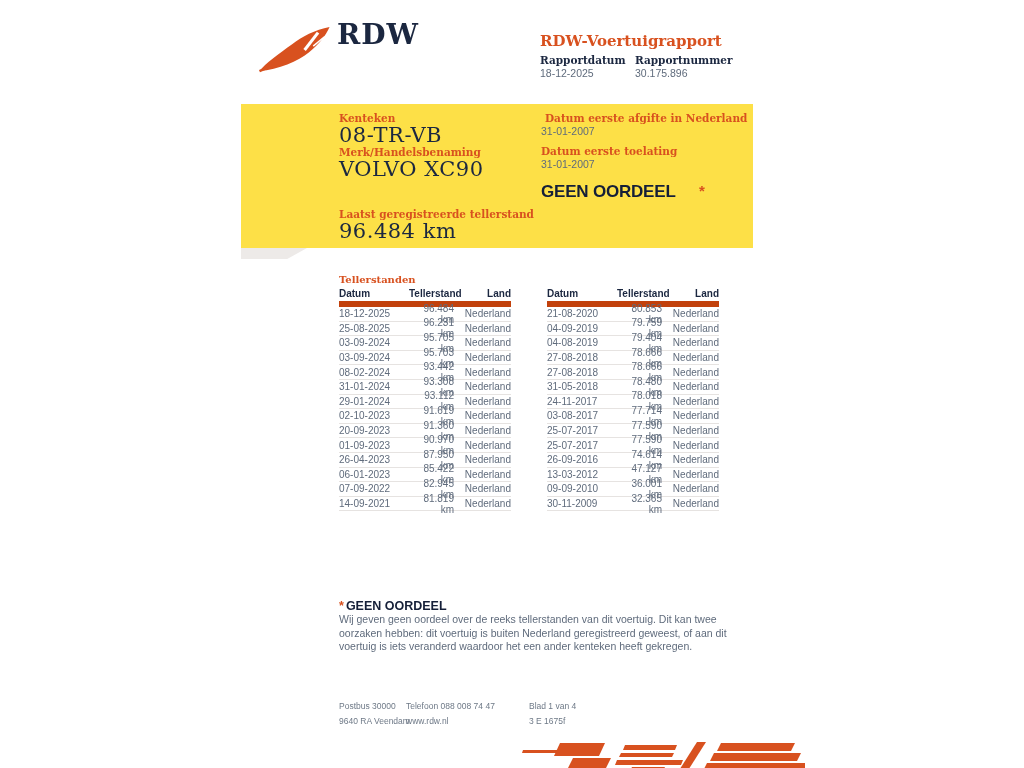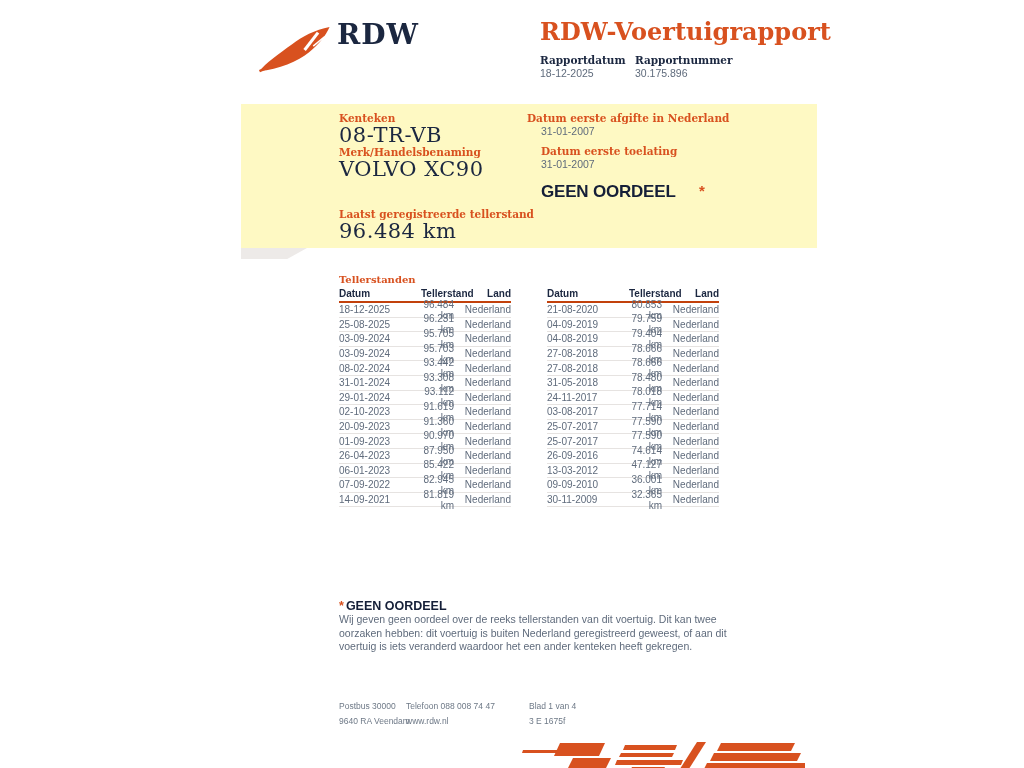--- a/index.html
+++ b/index.html
@@ -5,48 +5,48 @@
   html,body{margin:0;padding:0;}
   body{width:1024px;height:768px;overflow:hidden;background:#ffffff;
        font-family:"Liberation Sans", sans-serif;}
   .page{position:relative;width:1024px;height:768px;background:#ffffff;overflow:hidden;padding-left:20px;}
 
   
   .logo-feather{position:absolute;left:256px;top:25px;width:78px;height:48px;}
   .logo-word{position:absolute;left:337px;top:18px;
              font-family:"DejaVu Serif", serif;font-size:28px;font-weight:600;
              color:#1B2740;letter-spacing:1px;}
-  .doc-title{position:absolute;left:540px;top:17px;
-             font-family:"DejaVu Serif", serif;font-size:24px;font-weight:600;
+  .doc-title{position:absolute;left:540px;top:32px;
+             font-family:"DejaVu Serif", serif;font-size:15px;font-weight:600;
              color:#D8511F;}
   .meta-label{position:absolute;top:54px;font-family:"DejaVu Serif", serif;
               font-size:10.5px;font-weight:700;color:#1B2740;}
   .meta-value{position:absolute;top:67px;font-size:10.5px;color:#5F6B7C;}
   .mx1{left:540px}.mx2{left:635px}
 
   
-  .card{position:absolute;left:241px;top:104px;width:576px;height:144px;background:#fef9c3;}
+  .card{position:absolute;left:241px;top:104px;width:512px;height:144px;background:#fde047;}
   .card-tail{position:absolute;left:241px;top:248px;width:66px;height:11px;background:#EDEAE8;
              clip-path:polygon(0 0,100% 0,70% 100%,0 100%);}
   .fld-label{position:absolute;font-family:"DejaVu Serif", serif;font-size:10.5px;
              font-weight:700;color:#D8511F;}
   .fld-big{position:absolute;font-family:"DejaVu Serif", serif;font-size:21px;
            color:#1B2740;letter-spacing:0.5px;}
   .fld-small{position:absolute;font-size:10.5px;color:#5F6B7C;}
   .verdict{position:absolute;left:300px;top:78px;font-size:17px;font-weight:800;
            color:#151F38;letter-spacing:-0.2px;}
   .verdict-star{position:absolute;left:458px;top:78px;font-size:15px;font-weight:700;color:#D8511F;}
 
   
   .ts-title{position:absolute;left:339px;top:274px;font-family:"DejaVu Serif", serif;
             font-size:10px;font-weight:700;color:#D8511F;}
   .tables{position:absolute;left:339px;top:288px;width:380px;display:flex;gap:36px;}
   .ts-table{width:172px;}
-  .t-head{display:flex;height:13px;border-bottom:2px solid #c2410c;
-          font-size:10px;font-weight:700;color:#1B2740;gap:12px;}
+  .t-head{display:flex;height:13px;border-bottom:6px solid #c2410c;
+          font-size:10px;font-weight:700;color:#1B2740;}
   .t-row{display:flex;align-items:center;height:13.6px;border-bottom:1px solid #E6E3E1;
          font-size:10px;color:#5F6B7C;}
   .c-datum{flex:0 0 70px;text-align:left;}
   .c-tell{flex:0 0 45px;text-align:right;}
   .c-land{flex:1;text-align:right;}
 
   
   .note{position:absolute;left:339px;top:599px;width:397px;}
   .note-head{font-size:12.5px;font-weight:800;color:#151F38;}
   .note-star{color:#D8511F;margin-right:2px;}
@@ -80,21 +80,21 @@
   <div class="meta-value mx2">30.175.896</div>
 
   <div class="card">
     <div class="fld-label" style="left:98px;top:8px">Kenteken</div>
     <div class="fld-big" style="left:98px;top:19px">08-TR-VB</div>
     <div class="fld-label" style="left:98px;top:42px">Merk/Handelsbenaming</div>
     <div class="fld-big" style="left:98px;top:53px">VOLVO XC90</div>
     <div class="fld-label" style="left:98px;top:104px">Laatst geregistreerde tellerstand</div>
     <div class="fld-big" style="left:98px;top:115px">96.484 km</div>
 
-    <div class="fld-label" style="left:286px;top:8px">Datum eerste afgifte in Nederland</div>
+    <div class="fld-label" style="left:304px;top:8px">Datum eerste afgifte in Nederland</div>
     <div class="fld-small" style="left:300px;top:21px">31-01-2007</div>
     <div class="fld-label" style="left:300px;top:41px">Datum eerste toelating</div>
     <div class="fld-small" style="left:300px;top:54px">31-01-2007</div>
     <div class="verdict">GEEN OORDEEL</div>
     <div class="verdict-star">*</div>
   </div>
   <div class="card-tail"></div>
 
   <div class="ts-title">Tellerstanden</div>
   <div class="tables">

